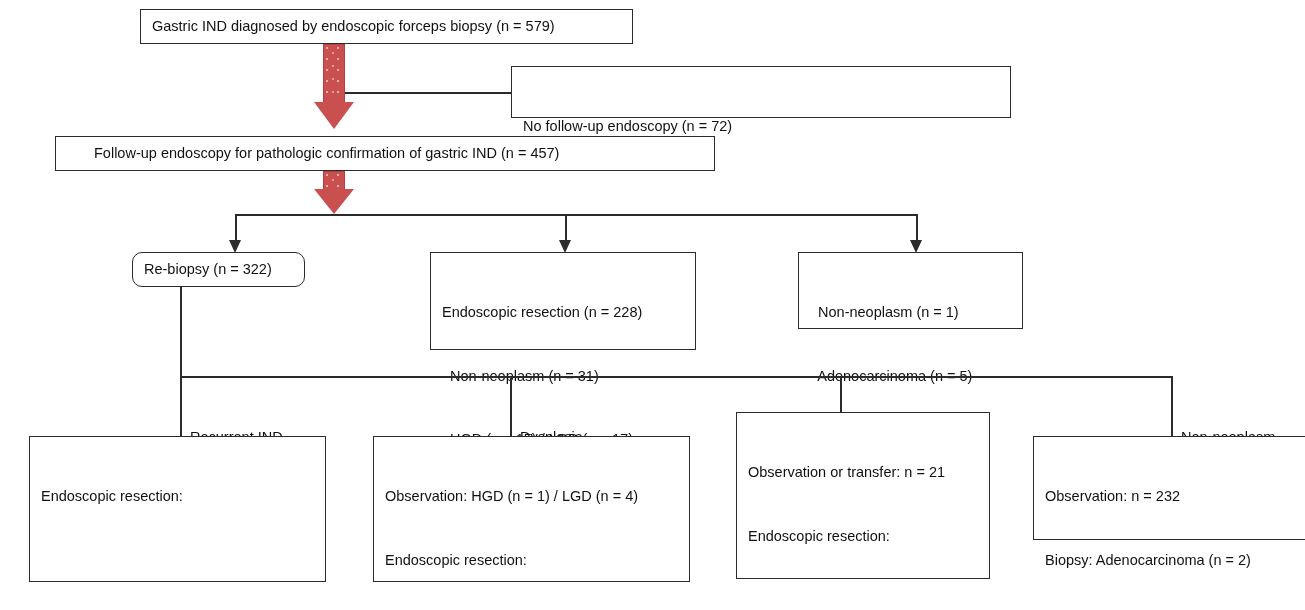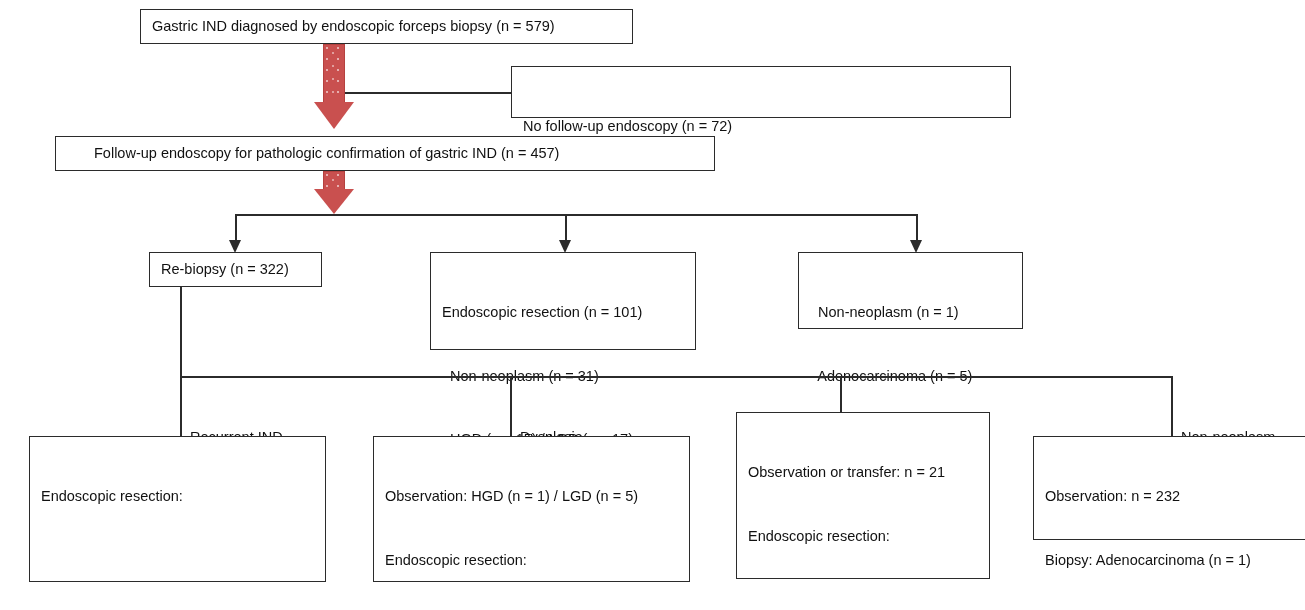--- a/index.html
+++ b/index.html
@@ -122,26 +122,26 @@
 
   <div class="vline" style="left:219px; top:214px; height:31px;"></div>
   <div class="arrowhead" style="left:213px; top:240px;"></div>
 
   <div class="vline" style="left:549px; top:214px; height:31px;"></div>
   <div class="arrowhead" style="left:543px; top:240px;"></div>
 
   <div class="vline" style="left:900px; top:214px; height:31px;"></div>
   <div class="arrowhead" style="left:894px; top:240px;"></div>
 
-  <div class="box center" style="left:133px; top:252px; width:173px; height:35px;">
+  <div class="box center" style="left:116px; top:252px; width:173px; height:35px;border-radius:10px;">
     <span>Re-biopsy (n = 322)</span>
   </div>
 
   <div class="box" style="left:414px; top:252px; width:266px; height:98px;">
-    <div>Endoscopic resection (n = 101)</div>
+    <div>Endoscopic resection (n = 228)</div>
     <div>  Non-neoplasm (n = 31)</div>
     <div>  HGD (n = 15) / LGD (n = 17)</div>
     <div>  Adenocarcinoma (n = 66)</div>
   </div>
 
   <div class="box" style="left:782px; top:252px; width:225px; height:77px;">
     <div>  Non-neoplasm (n = 1)</div>
     <div>  Adenocarcinoma (n = 5)</div>
   </div>
 
@@ -175,38 +175,38 @@
 
   <div class="box" style="left:13px; top:436px; width:297px; height:146px;">
     <div>Endoscopic resection:</div>
     
     
     
     
   </div>
 
   <div class="box" style="left:357px; top:436px; width:317px; height:146px;">
-    <div>Observation: HGD (n = 1) / LGD (n = 5)</div>
+    <div>Observation: HGD (n = 1) / LGD (n = 4)</div>
     <div>Endoscopic resection:</div>
     
     
     
     
   </div>
 
   <div class="box" style="left:720px; top:412px; width:254px; height:167px;">
     <div>Observation or transfer: n = 21</div>
     <div>Endoscopic resection:</div>
     
     
     
     
     
   </div>
 
   <div class="box" style="left:1017px; top:436px; width:275px; height:104px;">
     <div>Observation: n = 232</div>
-    <div>Biopsy: Adenocarcinoma (n = 1)</div>
+    <div>Biopsy: Adenocarcinoma (n = 2)</div>
     
     
   </div>
 
 </div>
 
 </body></html>

